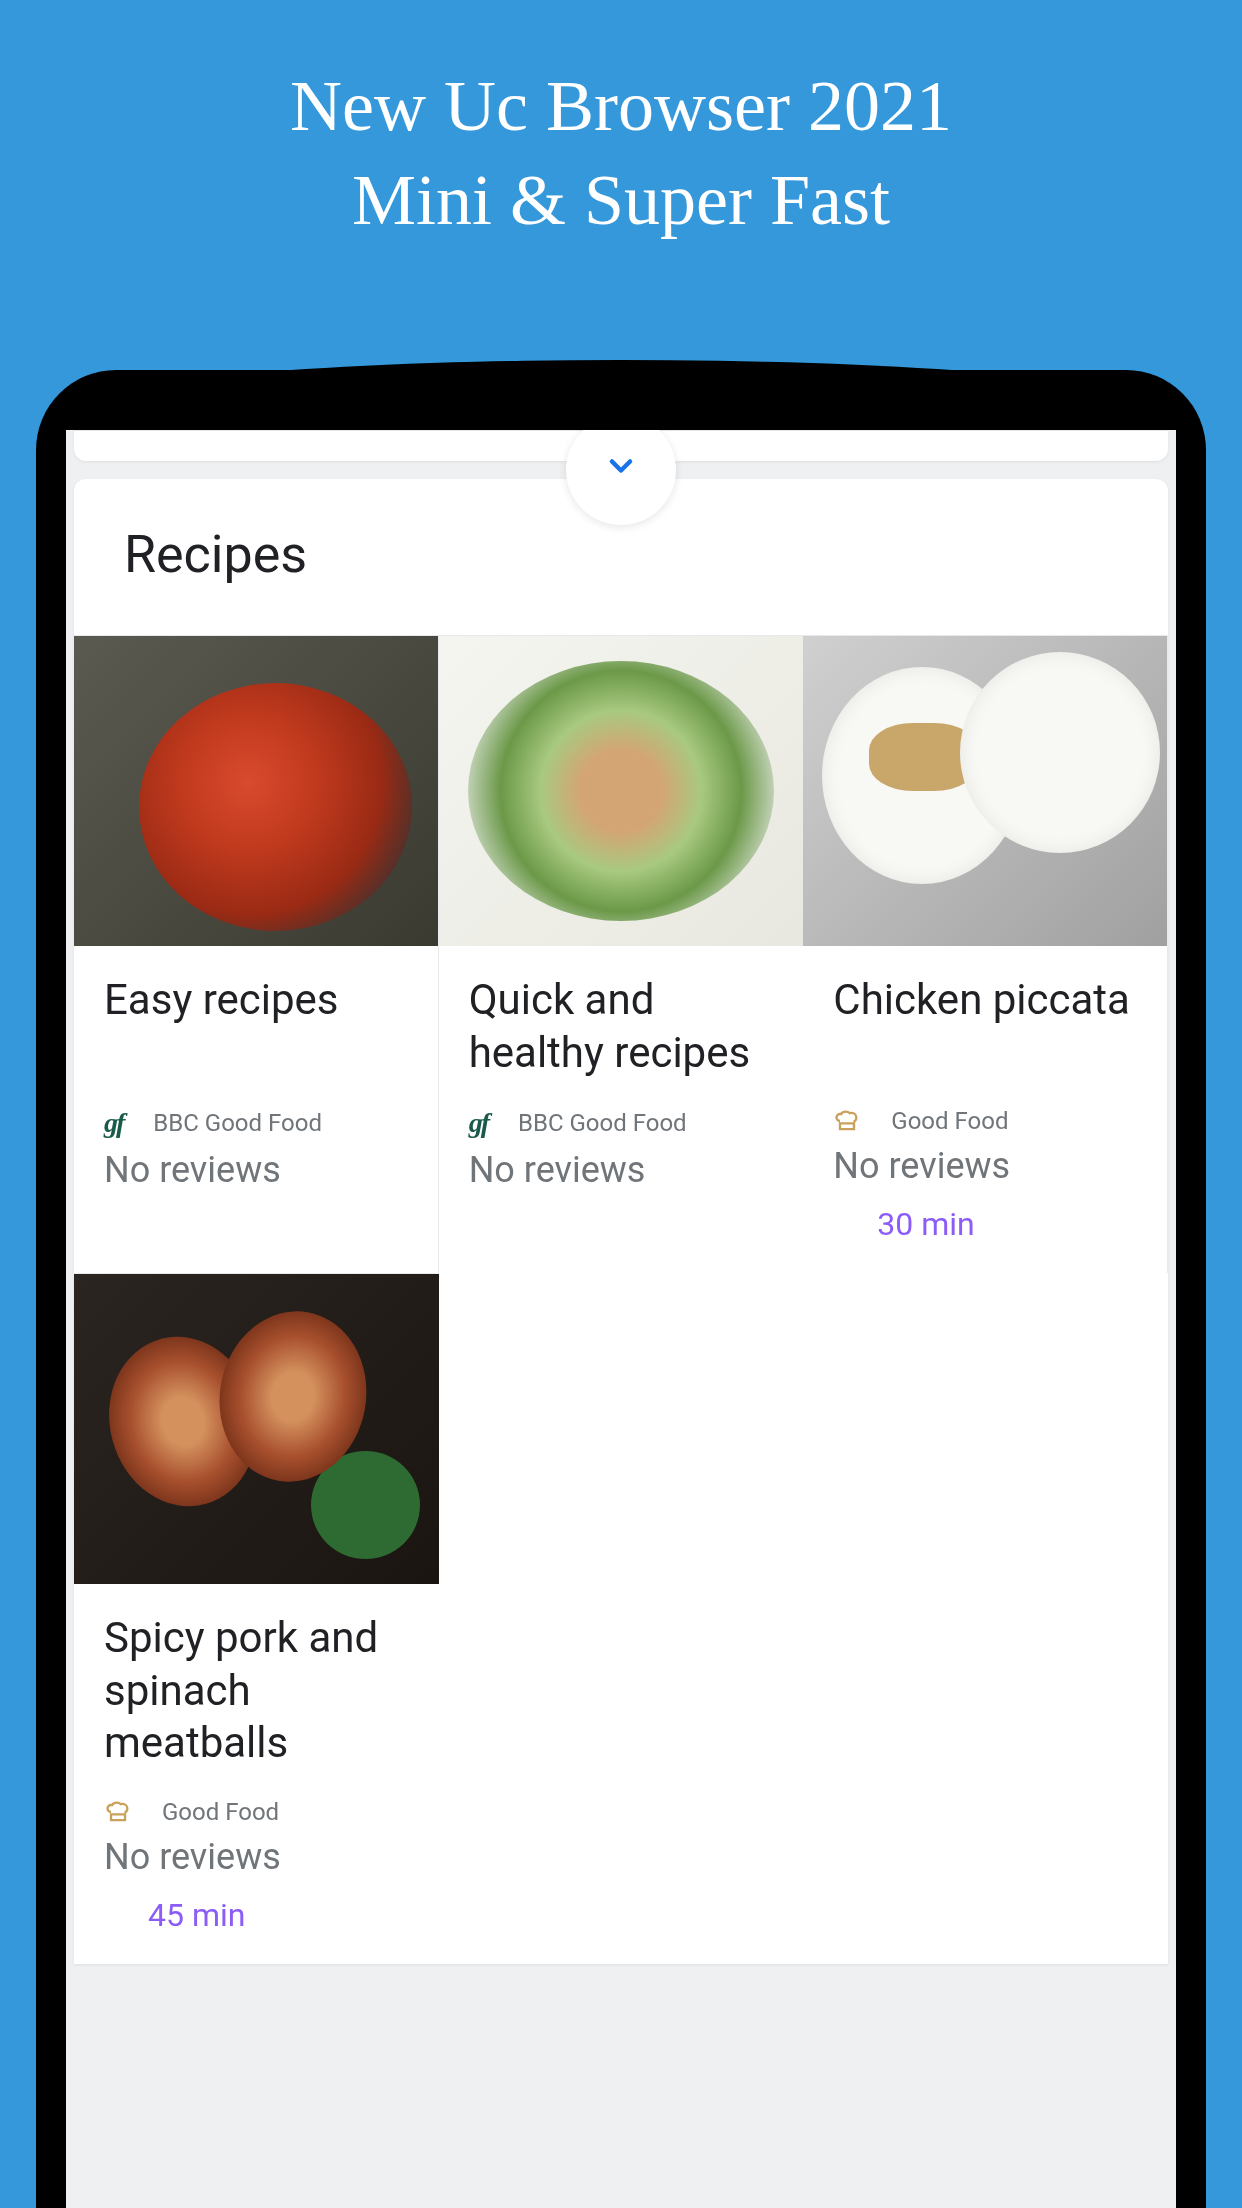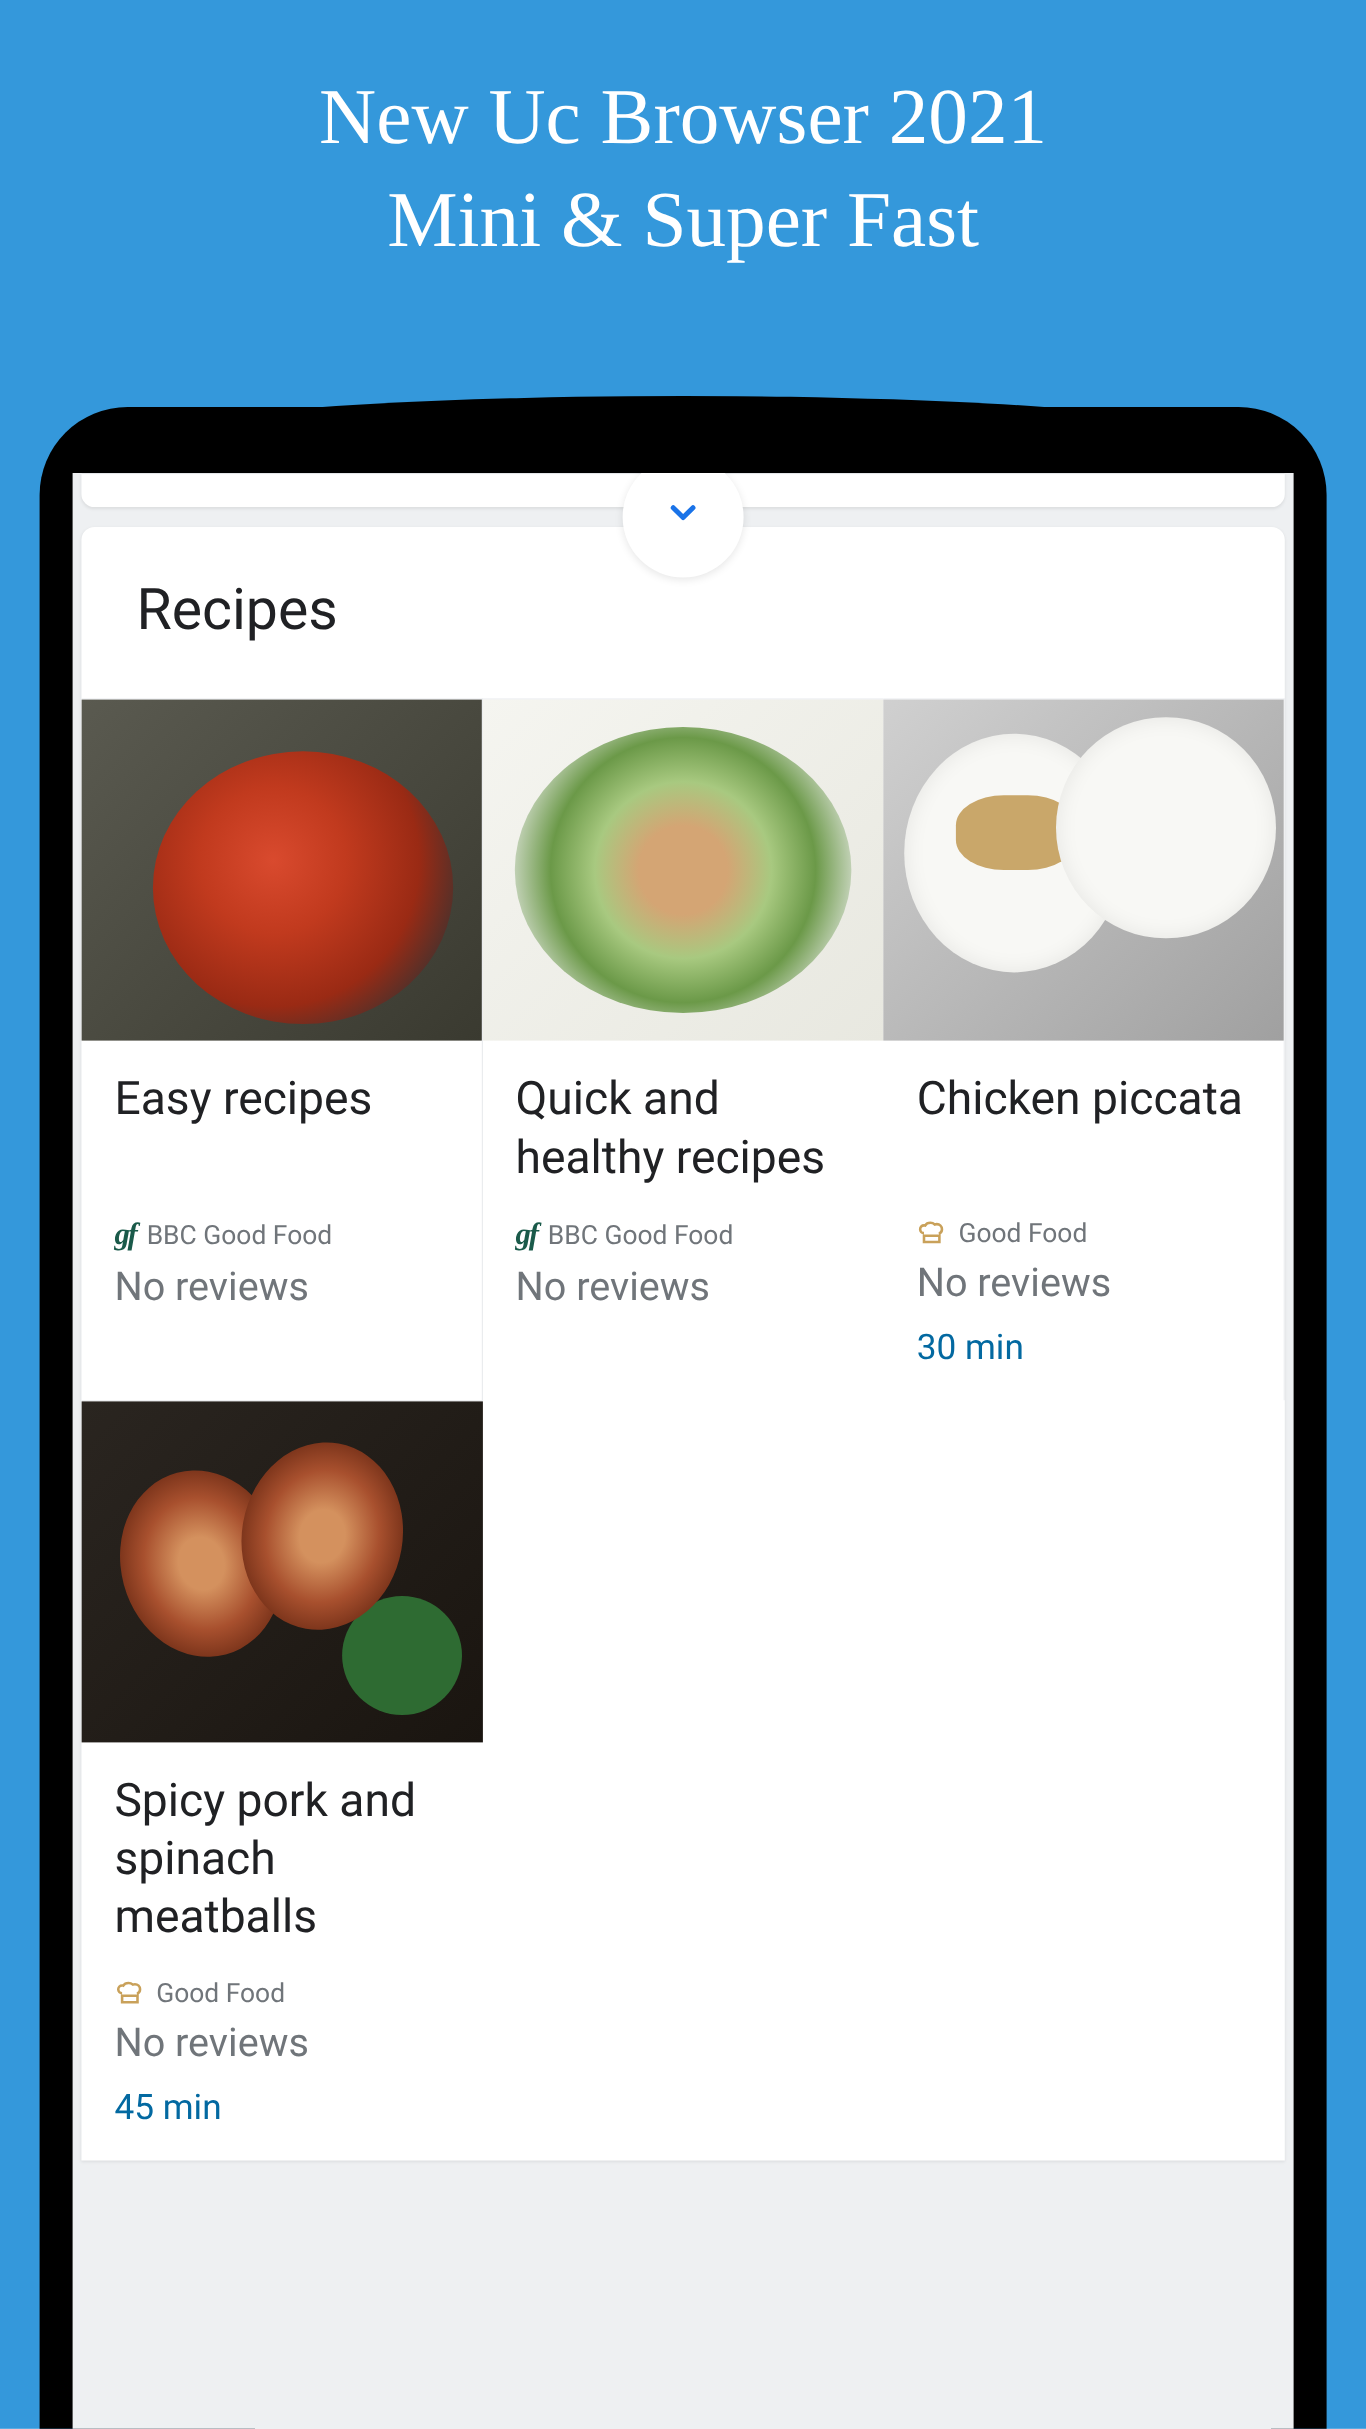--- a/index.html
+++ b/index.html
@@ -158,21 +158,21 @@
       font-size: 42px;
       color: #202124;
       line-height: 1.25;
       margin-bottom: 28px;
       font-weight: 400;
       min-height: 105px;
     }
     .source-row {
       display: flex;
       align-items: center;
-      gap: 10px;
+      gap: 30px;
       margin-bottom: 10px;
     }
     .gf-icon {
       font-family: Georgia, serif;
       font-size: 28px;
       font-weight: bold;
       color: #1a5a4a;
       font-style: italic;
       letter-spacing: -2px;
     }
@@ -184,21 +184,22 @@
       font-size: 24px;
       color: #70757a;
     }
     .reviews-text {
       font-size: 36px;
       color: #70757a;
       margin-bottom: 18px;
     }
     .time-text {
       font-size: 32px;
-      color: #0369a1;
+      color: #8b5cf6;
+      margin-left: 44px;
     }
   </style>
 </head>
 <body>
 
 <div class="promo-title">
   <div>New Uc Browser 2021</div>
   <div>Mini &amp; Super Fast</div>
 </div>
 

